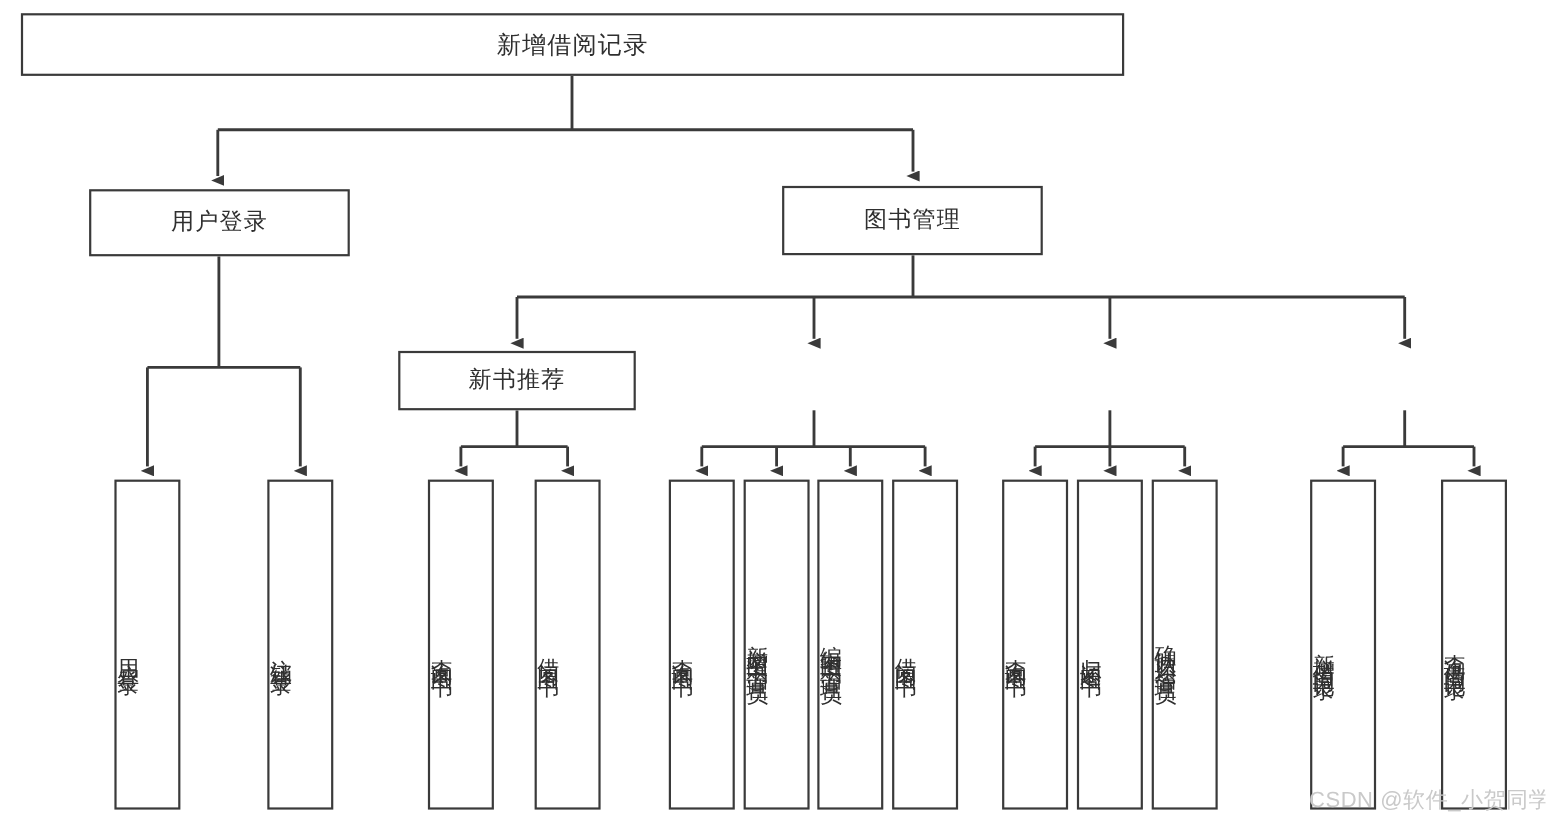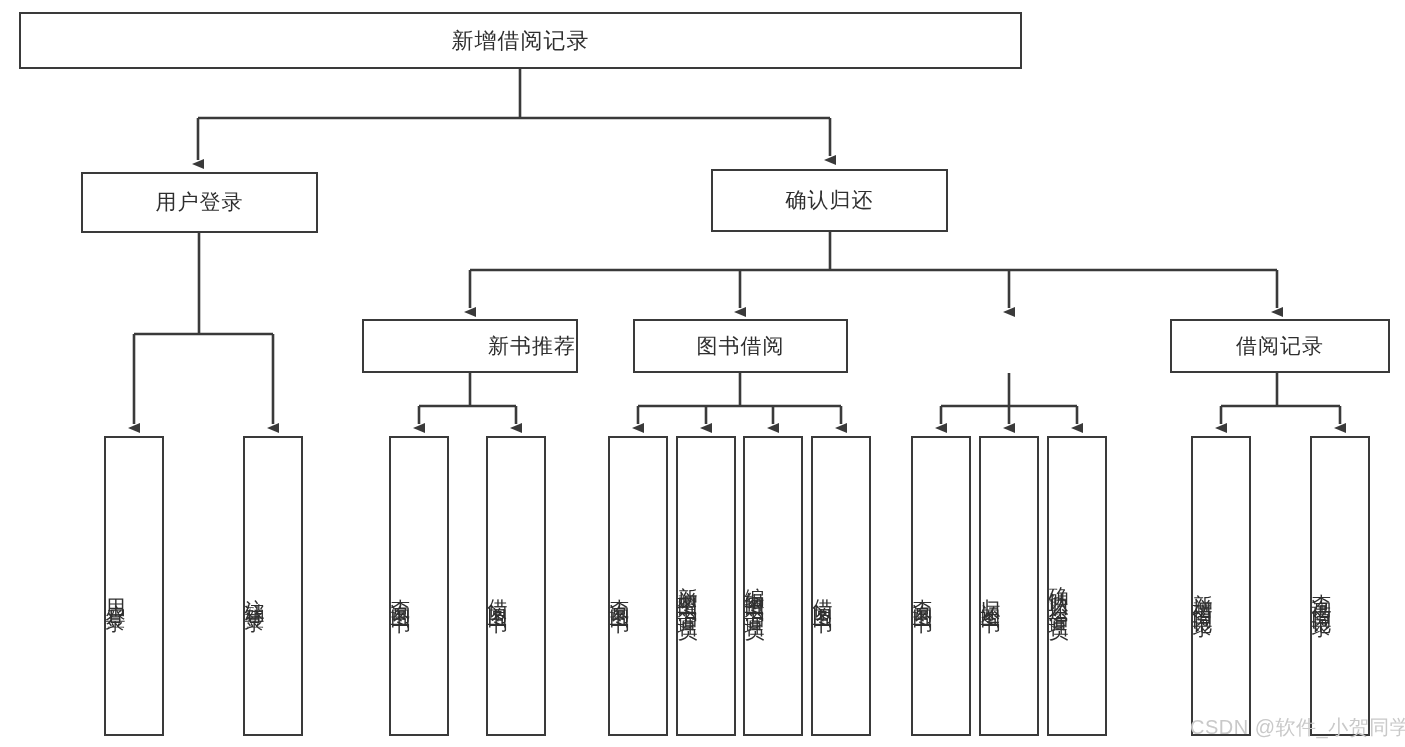--- a/index.html
+++ b/index.html
@@ -113,31 +113,25 @@
   </svg>
 
   <div class="node root" style="left:19px;top:12px;width:1003px;height:57px;">
     <span class="lbl">新增借阅记录</span>
   </div>
 
   <div class="node" style="left:81px;top:172px;width:237px;height:61px;">
     <span class="lbl">用户登录</span>
   </div>
   <div class="node" style="left:711px;top:169px;width:237px;height:63px;">
-    <span class="lbl">确认归还</span>
+    <span class="lbl">图书管理</span>
   </div>
 
-  <div class="node" style="left:362px;top:319px;width:216px;height:54px;justify-content:flex-end;">
+  <div class="node" style="left:362px;top:319px;width:216px;height:54px;">
     <span class="lbl">新书推荐</span>
-  </div>
-  <div class="node" style="left:633px;top:319px;width:215px;height:54px;">
-    <span class="lbl">图书借阅</span>
-  </div>
-  <div class="node" style="left:1170px;top:319px;width:220px;height:54px;">
-    <span class="lbl">借阅记录</span>
   </div>
 
   <div class="node leaf" style="left:104px;top:436px;width:60px;height:300px;">
     <span class="lbl">用户登录</span>
   </div>
   <div class="node leaf" style="left:243px;top:436px;width:60px;height:300px;">
     <span class="lbl">注销登录</span>
   </div>
 
   <div class="node leaf" style="left:389px;top:436px;width:60px;height:300px;">

